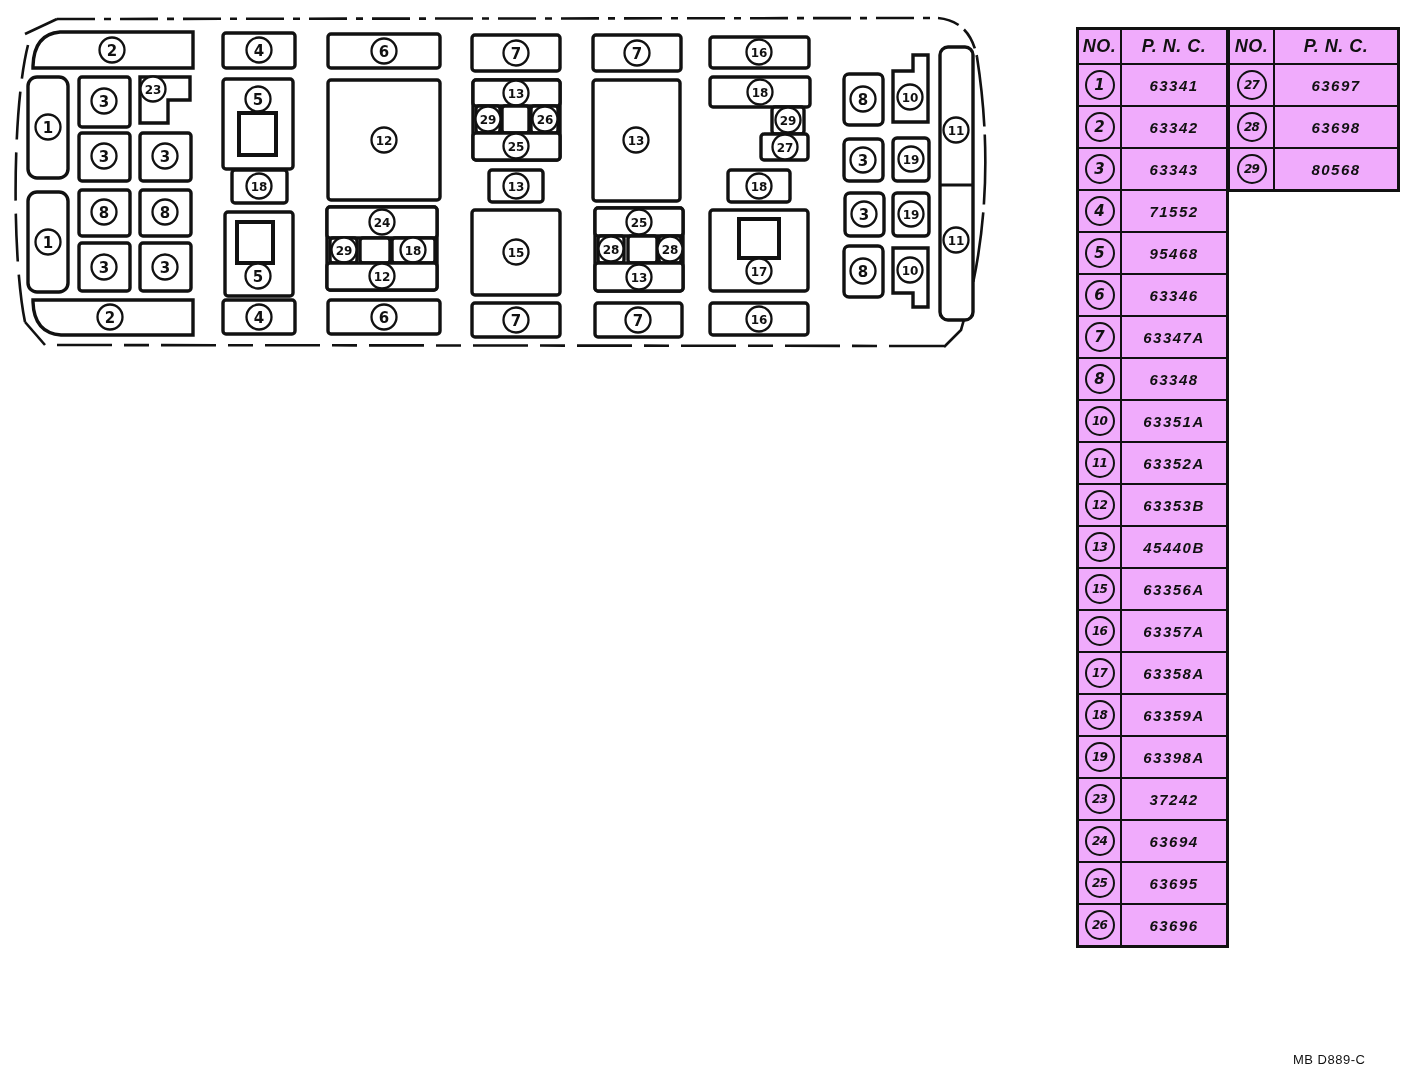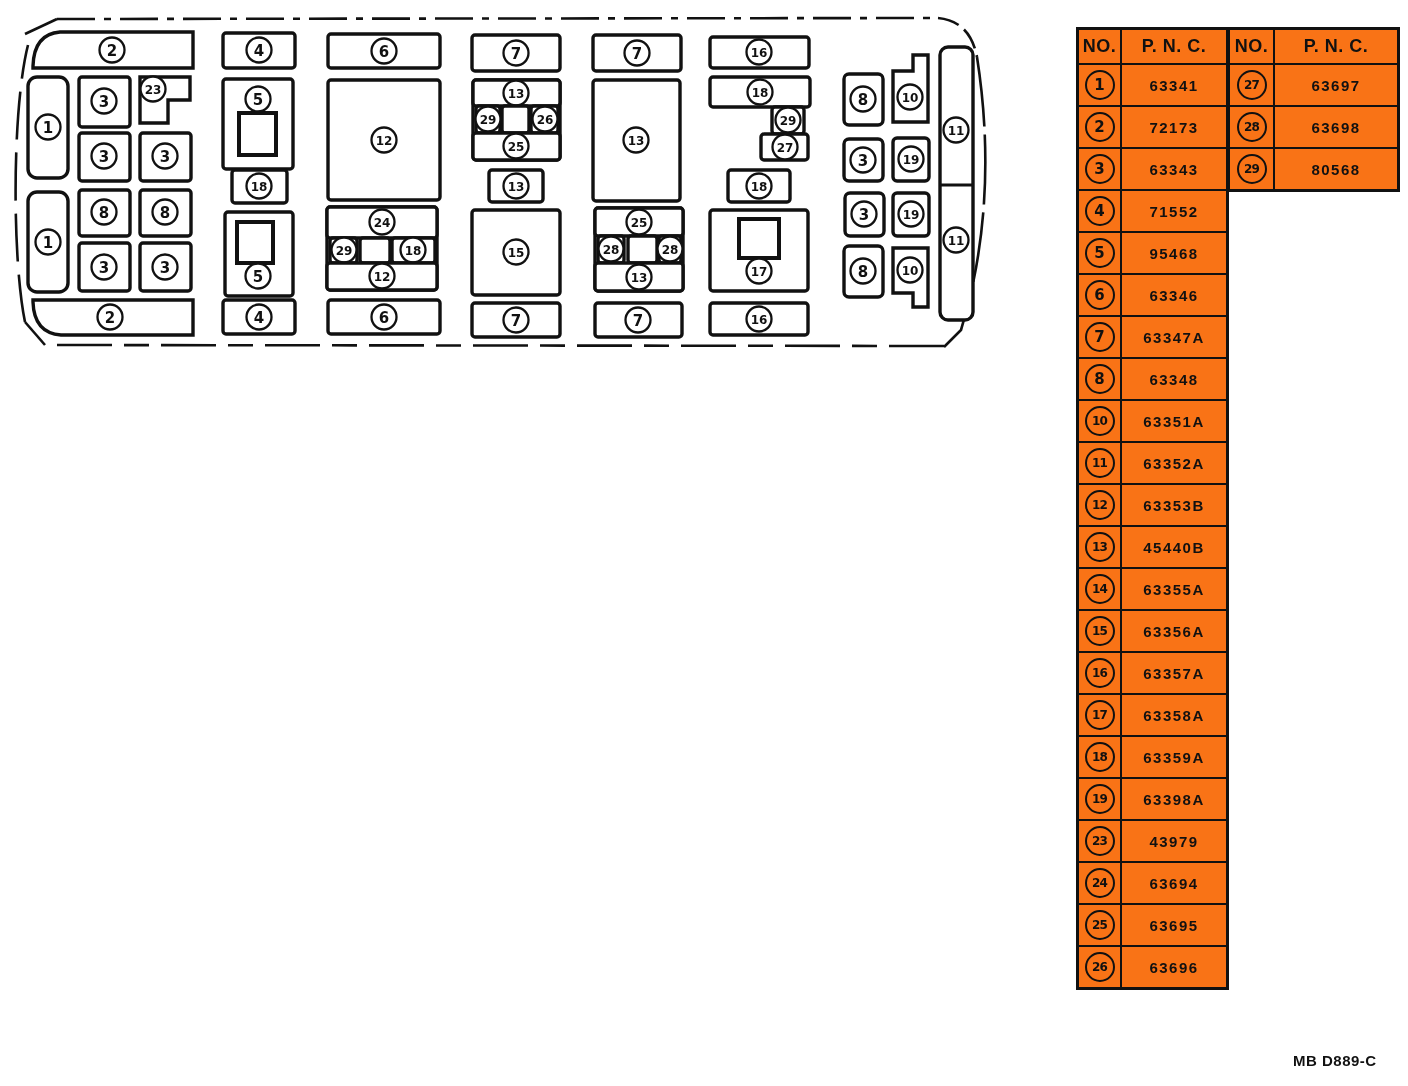--- a/index.html
+++ b/index.html
@@ -9,39 +9,39 @@
   
   #diagram-svg { position:absolute; left:0; top:0; }
   .outline { fill:none; stroke:#111; stroke-width:2.6; }
   .part-rect { fill:#fff; stroke:#111; stroke-width:3.4; }
   .inner-rect { fill:#fff; stroke:#111; stroke-width:4; }
   .divider { fill:none; stroke:#111; stroke-width:3; }
   .callout-circle { fill:#fff; stroke:#111; stroke-width:2.3; }
   .callout-text { font-family:"DejaVu Sans", sans-serif; font-weight:bold; fill:#111; text-anchor:middle; }
 
   
-  .pnc-table { position:absolute; border-collapse:collapse; background:#f97316; border:3px solid #111; }
+  .pnc-table { position:absolute; border-collapse:collapse; background:#f0abfc; border:3px solid #111;font-style:italic; }
   #table-left { left:1076px; top:27px; }
   #table-right { left:1227px; top:27px; }
   .pnc-table th, .pnc-table td { border:2px solid #111; padding:0; text-align:center; vertical-align:middle; }
   .pnc-table th { height:33px; font-size:18px; font-weight:bold; letter-spacing:0.5px; }
   .pnc-table td { height:40px; }
   #table-left .no-col  { width:41px; }
   #table-left .pnc-col { width:104px; }
   #table-right .no-col  { width:43px; }
   #table-right .pnc-col { width:122px; }
   .pnc-cell { font-size:15px; font-weight:bold; letter-spacing:1.5px; }
   .circ { display:inline-flex; align-items:center; justify-content:center;
           width:26px; height:26px; border:2.4px solid #111; border-radius:50%;
           font-weight:bold; font-size:15px; line-height:1; font-family:"DejaVu Sans", sans-serif; }
   .circ.two { font-size:12px; letter-spacing:-0.8px; }
 
   
-  .footer-code { position:absolute; left:1293px; top:1052px; font-size:15px;
-                 font-weight:bold; letter-spacing:0.5px; }
+  .footer-code { position:absolute; left:1293px; top:1052px; font-size:13px;
+                 font-weight:normal; letter-spacing:0.5px; }
 </style>
 </head>
 <body>
 
 <div class="page">
 
   <svg id="diagram-svg" width="1000" height="365" viewBox="0 0 1000 365">
     <g>
       <path class="outline" d="M25,34 L57,19"></path>
       <path class="outline" d="M57,19 L938,18" stroke-dasharray="38 9 7 9"></path>
@@ -239,21 +239,21 @@
         <th class="pnc-col">P. N. C.</th>
       </tr>
     </thead>
     <tbody id="tbody-left">
         <tr>
           <td><span class="circ">1</span></td>
           <td class="pnc-cell">63341</td>
         </tr>
         <tr>
           <td><span class="circ">2</span></td>
-          <td class="pnc-cell">72173</td>
+          <td class="pnc-cell">63342</td>
         </tr>
         <tr>
           <td><span class="circ">3</span></td>
           <td class="pnc-cell">63343</td>
         </tr>
         <tr>
           <td><span class="circ">4</span></td>
           <td class="pnc-cell">71552</td>
         </tr>
         <tr>
@@ -282,24 +282,20 @@
         </tr>
         <tr>
           <td><span class="circ two">12</span></td>
           <td class="pnc-cell">63353B</td>
         </tr>
         <tr>
           <td><span class="circ two">13</span></td>
           <td class="pnc-cell">45440B</td>
         </tr>
         <tr>
-          <td><span class="circ two">14</span></td>
-          <td class="pnc-cell">63355A</td>
-        </tr>
-        <tr>
           <td><span class="circ two">15</span></td>
           <td class="pnc-cell">63356A</td>
         </tr>
         <tr>
           <td><span class="circ two">16</span></td>
           <td class="pnc-cell">63357A</td>
         </tr>
         <tr>
           <td><span class="circ two">17</span></td>
           <td class="pnc-cell">63358A</td>
@@ -307,21 +303,21 @@
         <tr>
           <td><span class="circ two">18</span></td>
           <td class="pnc-cell">63359A</td>
         </tr>
         <tr>
           <td><span class="circ two">19</span></td>
           <td class="pnc-cell">63398A</td>
         </tr>
         <tr>
           <td><span class="circ two">23</span></td>
-          <td class="pnc-cell">43979</td>
+          <td class="pnc-cell">37242</td>
         </tr>
         <tr>
           <td><span class="circ two">24</span></td>
           <td class="pnc-cell">63694</td>
         </tr>
         <tr>
           <td><span class="circ two">25</span></td>
           <td class="pnc-cell">63695</td>
         </tr>
         <tr>

